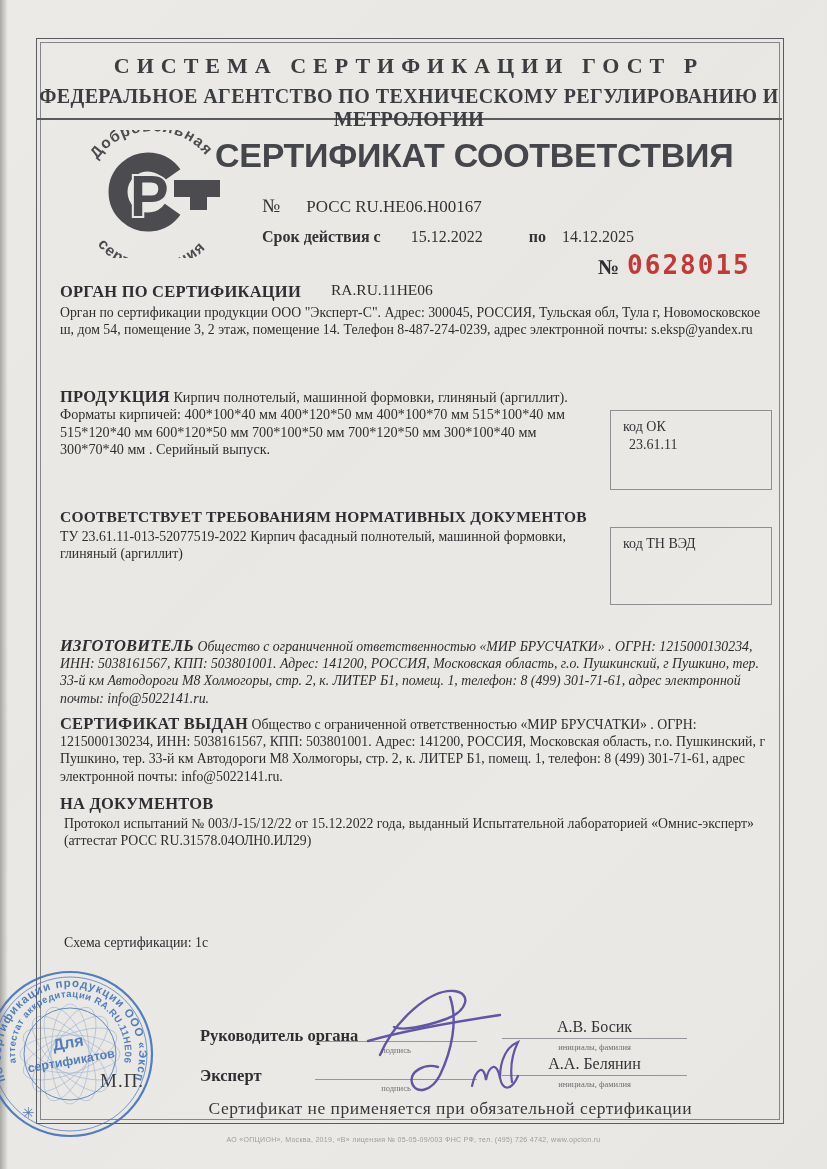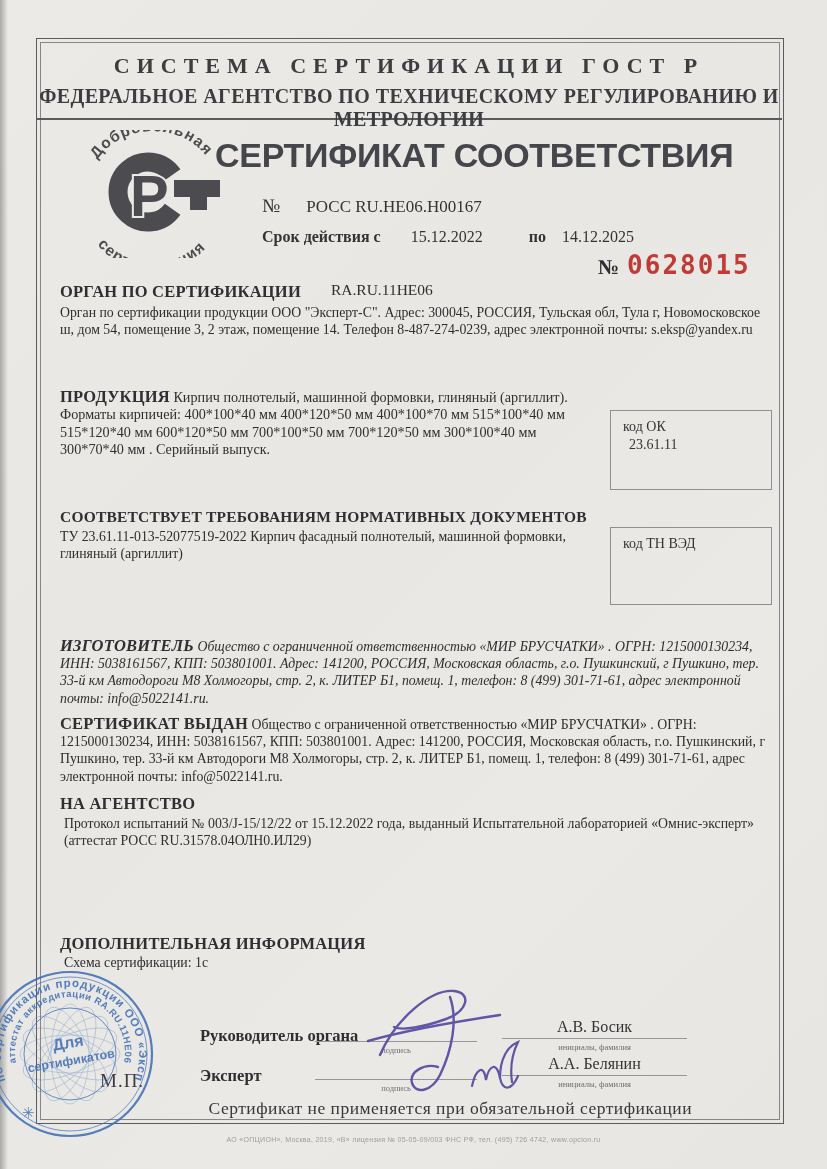--- a/index.html
+++ b/index.html
@@ -124,26 +124,25 @@
   </div>
 
   <div class="sec" style="top:715px;width:714px;">
     <div class="body-text" style="width:714px;">
       <span class="lbl lbl-lg">СЕРТИФИКАТ ВЫДАН</span>
       <span>Общество с ограниченной ответственностью  «МИР БРУСЧАТКИ» . ОГРН: 1215000130234, ИНН: 5038161567, КПП: 503801001. Адрес: 141200, РОССИЯ, Московская область, г.о. Пушкинский, г Пушкино, тер. 33-й км Автодороги М8 Холмогоры, стр. 2, к. ЛИТЕР Б1, помещ. 1, телефон: 8 (499) 301-71-61, адрес электронной почты: info@5022141.ru.</span>
     </div>
   </div>
 
   <div class="sec" style="top:794px;width:710px;">
-    <div class="lbl lbl-lg">НА АГЕНТСТВО</div>
+    <div class="lbl lbl-lg">НА ДОКУМЕНТОВ</div>
     <div class="body-text" style="margin-top:1px;margin-left:4px;width:700px;">Протокол испытаний № 003/J-15/12/22 от 15.12.2022 года, выданный Испытательной лабораторией «Омнис-эксперт» (аттестат РОСС RU.31578.04ОЛН0.ИЛ29)</div>
   </div>
 
   <div class="sec" style="top:934px;width:710px;">
-    <div class="lbl lbl-lg">ДОПОЛНИТЕЛЬНАЯ ИНФОРМАЦИЯ</div>
     <div class="body-text" style="margin-left:4px;">Схема сертификации: 1с</div>
   </div>
 
   <div class="sig-role" style="top:1026px;">Руководитель органа</div>
   <div class="sig-line" style="left:315px;top:1041px;width:162px;"></div>
   <div class="cap" style="left:315px;top:1045px;width:162px;">подпись</div>
   <div class="sig-name" style="left:502px;top:1018px;width:185px;">А.В. Босик</div>
   <div class="sig-line" style="left:502px;top:1038px;width:185px;"></div>
   <div class="cap" style="left:502px;top:1042px;width:185px;">инициалы, фамилия</div>
 

